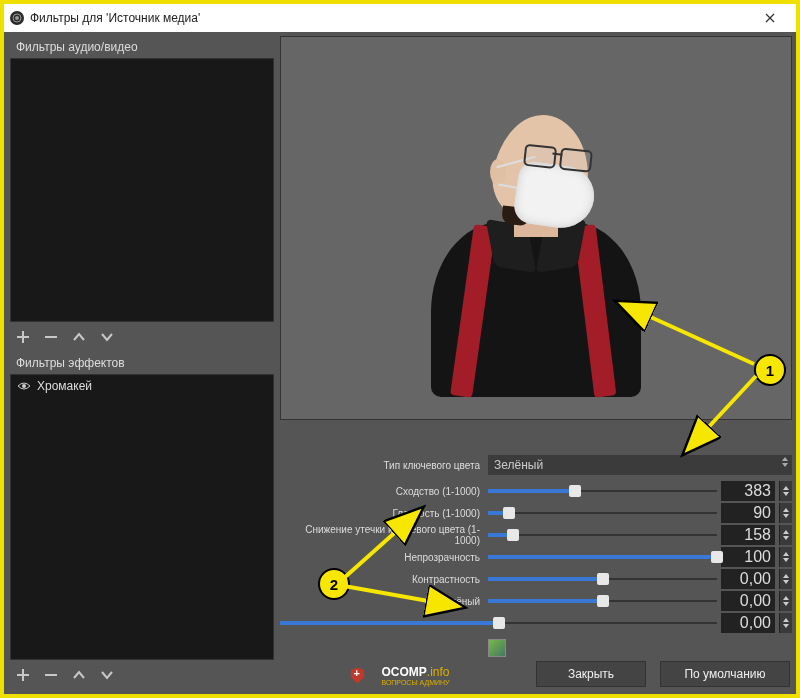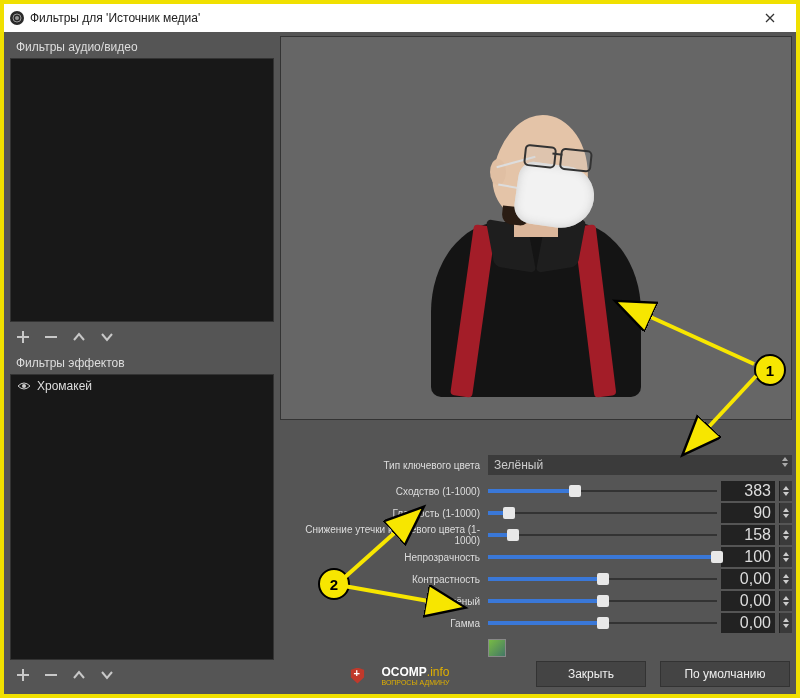--- a/index.html
+++ b/index.html
@@ -517,21 +517,20 @@
                   <div class="thumb" style="left:50%"></div>
                 </div>
                 <div class="spin">0,00</div>
                 <div class="spinbtns">
                   <div class="su"></div>
                   <div class="sd"></div>
                 </div>
               </div>
             </div>
             <div class="row">
-              <div class="rlabel">Гамма</div>
               <div class="rcontrol">
                 <div class="slider">
                   <div class="track"></div>
                   <div class="fill" style="width:50%"></div>
                   <div class="thumb" style="left:50%"></div>
                 </div>
                 <div class="spin">0,00</div>
                 <div class="spinbtns">
                   <div class="su"></div>
                   <div class="sd"></div>

